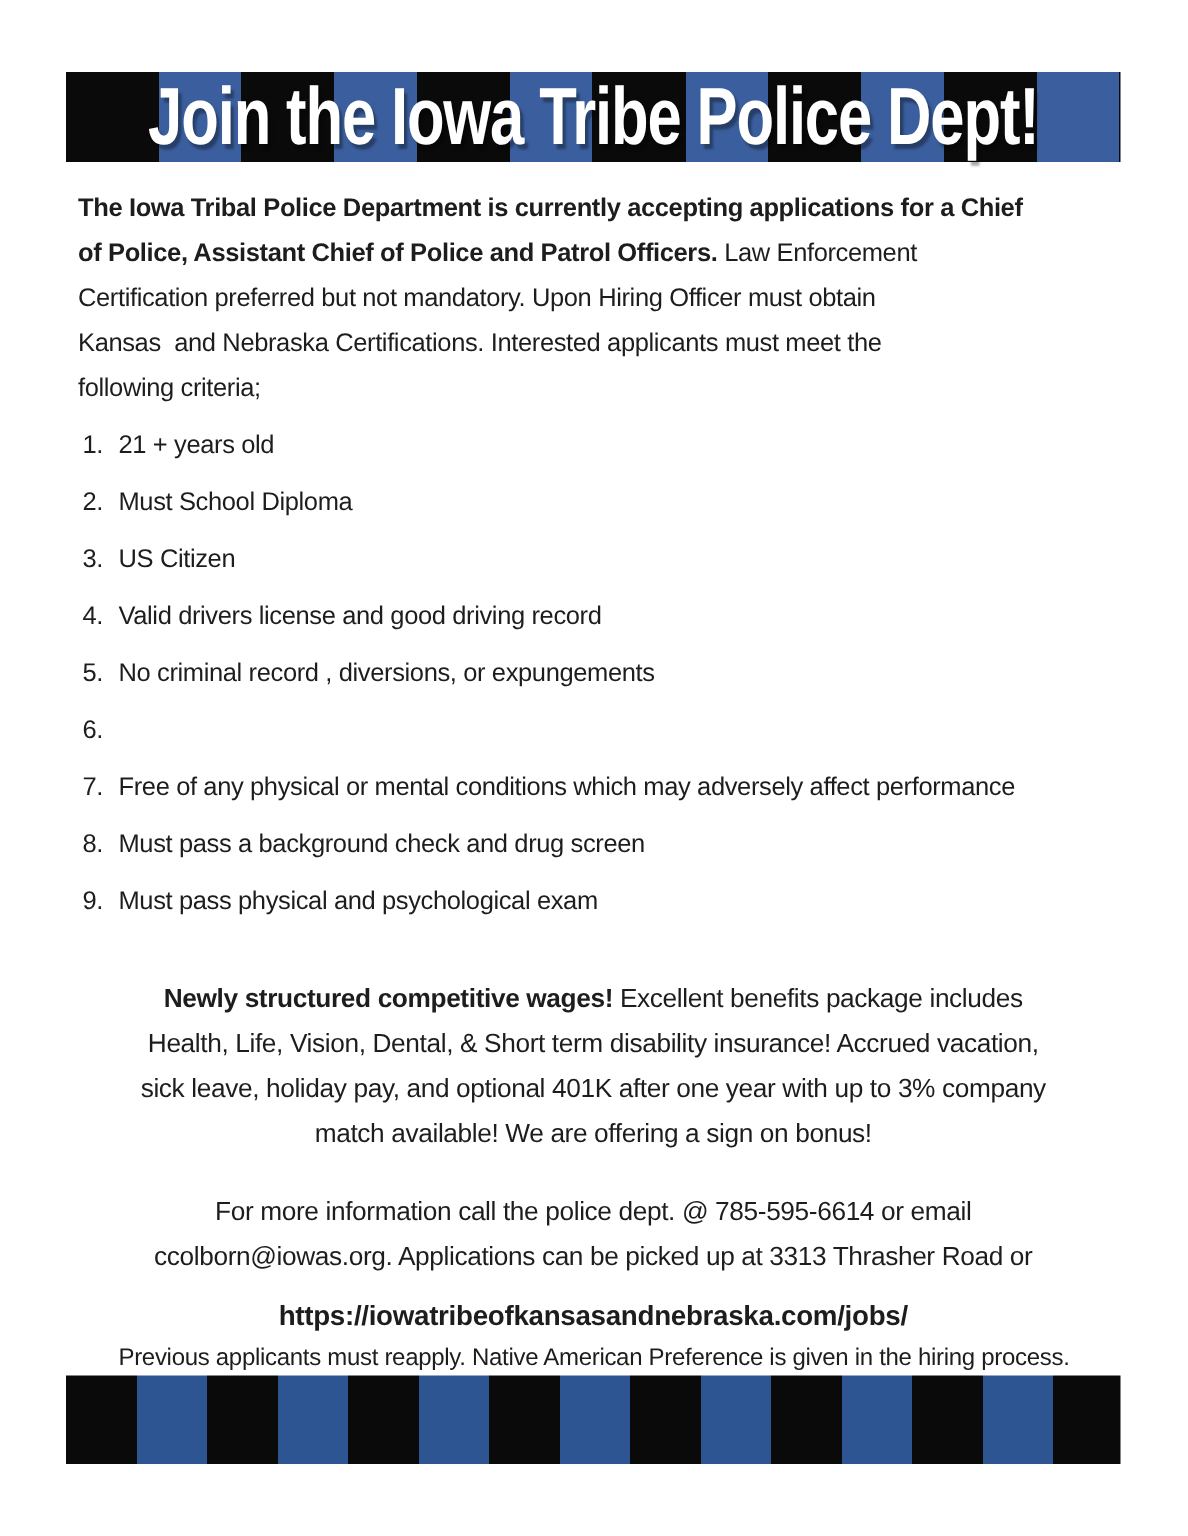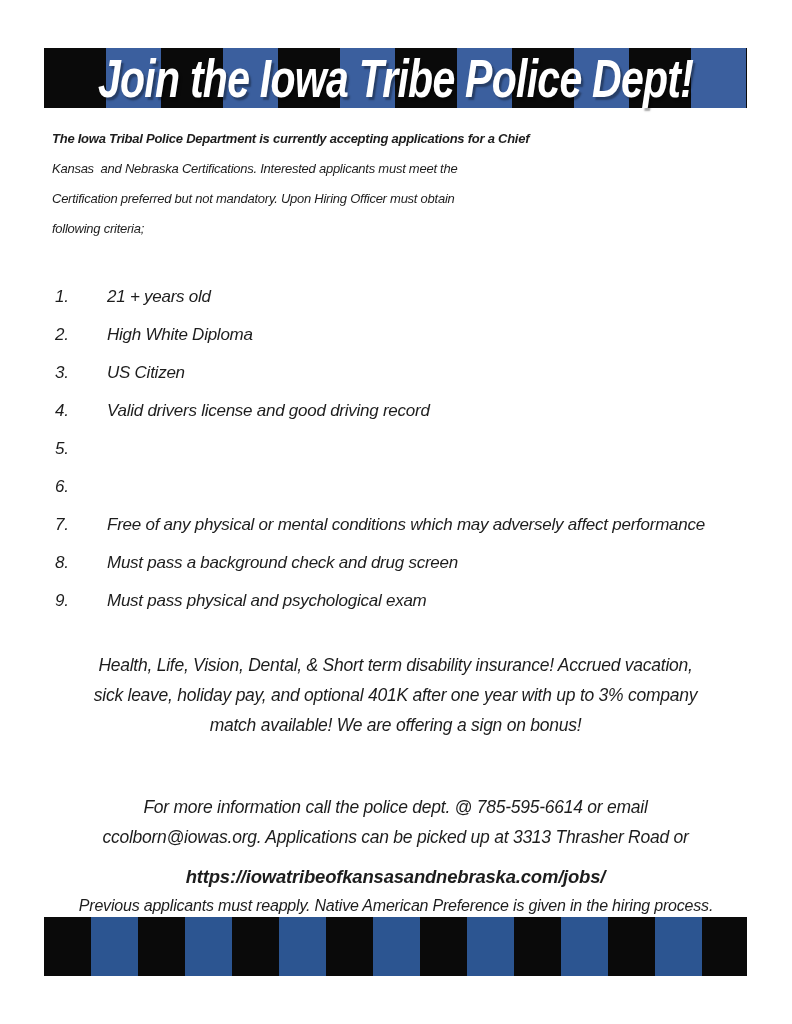--- a/index.html
+++ b/index.html
@@ -8,21 +8,20 @@
     background: #ffffff;
   }
   .flyer {
     position: relative;
     width: 792px;
     height: 1024px;
     background: var(--page-background, #ffffff);
     font-family: "Liberation Sans", "DejaVu Sans", sans-serif;
     color: var(--text-color, #1d1d1d);
     overflow: hidden;
-    font-style: italic;
   }
 
   
   .banner {
     position: absolute;
     left: 44px;
     width: 703px;
   }
   .banner-top {
     top: 48px;
@@ -57,21 +56,21 @@
     text-shadow: 3px 3px 2px rgba(0,0,0,0.35);
     line-height: 1;
   }
 
   
   .intro {
     position: absolute;
     left: 52px;
     top: 124px;
     width: 700px;
-    font-size: 13px;
+    font-size: 17px;
     letter-spacing: -0.25px;
     line-height: 30px;
   }
   .line { white-space: pre-wrap; }
   .b { font-weight: 700; }
 
   .criteria {
     position: absolute;
     left: 55px;
     top: 282px;
@@ -86,21 +85,20 @@
   .criteria li {
     display: flex;
     margin-bottom: 8px;
   }
   .criteria .num {
     flex: 0 0 24px;
     width: 24px;
   }
   .criteria .txt {
     max-width: 612px;
-    margin-left: 28px;
   }
 
   .center-block {
     position: absolute;
     left: 44px;
     width: 703px;
     text-align: center;
     font-size: 17.5px;
     letter-spacing: -0.25px;
     line-height: 30px;
@@ -135,63 +133,66 @@
 <body>
 
 <div class="flyer">
 
   <div class="banner banner-top">
     <span class="flyer-title">Join the Iowa Tribe Police Dept!</span>
   </div>
 
   <div class="intro">
     <div class="line"><span class="b">The Iowa Tribal Police Department is currently accepting applications for a Chief</span></div>
+    <div class="line"><span class="b">of Police, Assistant Chief of Police and Patrol Officers.</span><span> Law Enforcement</span></div>
+    <div class="line"><span>Certification preferred but not mandatory. Upon Hiring Officer must obtain</span></div>
     <div class="line"><span>Kansas  and Nebraska Certifications. Interested applicants must meet the</span></div>
-    <div class="line"><span>Certification preferred but not mandatory. Upon Hiring Officer must obtain</span></div>
     <div class="line"><span>following criteria;</span></div>
   </div>
 
   <ol class="criteria">
     <li>
         <span class="num">1.</span>
         <span class="txt">21 + years old</span>
       </li>
     <li>
         <span class="num">2.</span>
-        <span class="txt">High White Diploma</span>
+        <span class="txt">Must School Diploma</span>
       </li>
     <li>
         <span class="num">3.</span>
         <span class="txt">US Citizen</span>
       </li>
     <li>
         <span class="num">4.</span>
         <span class="txt">Valid drivers license and good driving record</span>
       </li>
     <li>
         <span class="num">5.</span>
+        <span class="txt">No criminal record , diversions, or expungements</span>
       </li>
     <li>
         <span class="num">6.</span>
       </li>
     <li>
         <span class="num">7.</span>
         <span class="txt">Free of any physical or mental conditions which may adversely affect performance</span>
       </li>
     <li>
         <span class="num">8.</span>
         <span class="txt">Must pass a background check and drug screen</span>
       </li>
     <li>
         <span class="num">9.</span>
         <span class="txt">Must pass physical and psychological exam</span>
       </li>
   </ol>
 
   <div class="center-block benefits">
+    <div class="line"><span class="b">Newly structured competitive wages!</span><span> Excellent benefits package includes</span></div>
     <div class="line">Health, Life, Vision, Dental, &amp; Short term disability insurance! Accrued vacation,</div>
     <div class="line">sick leave, holiday pay, and optional 401K after one year with up to 3% company</div>
     <div class="line">match available! We are offering a sign on bonus!</div>
   </div>
 
   <div class="center-block contact">
     <div class="line">For more information call the police dept. @ 785-595-6614 or email</div>
     <div class="line">ccolborn@iowas.org. Applications can be picked up at 3313 Thrasher Road or</div>
   </div>
 

